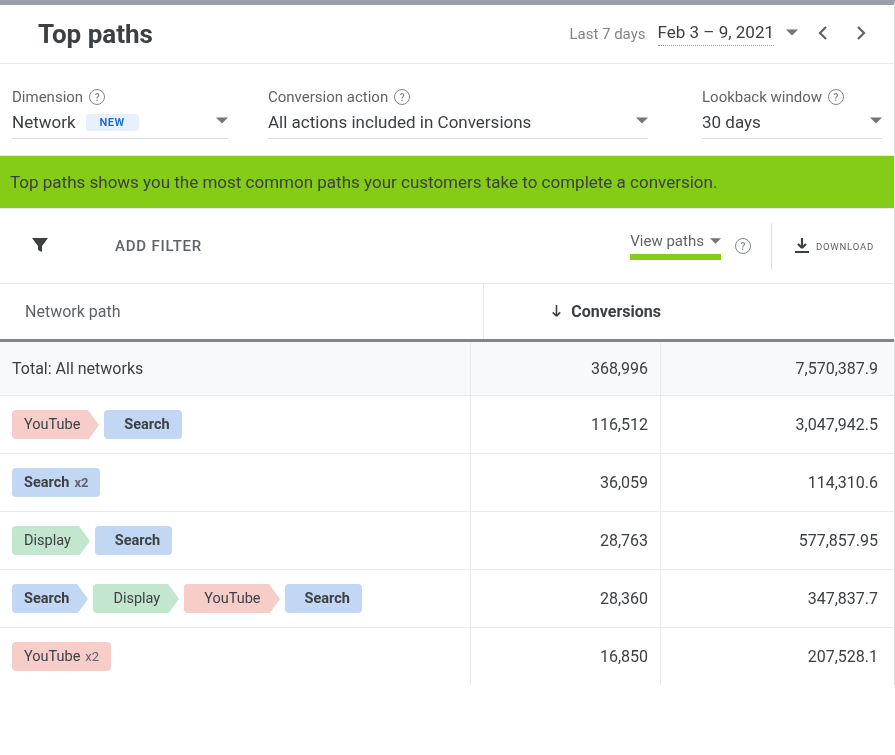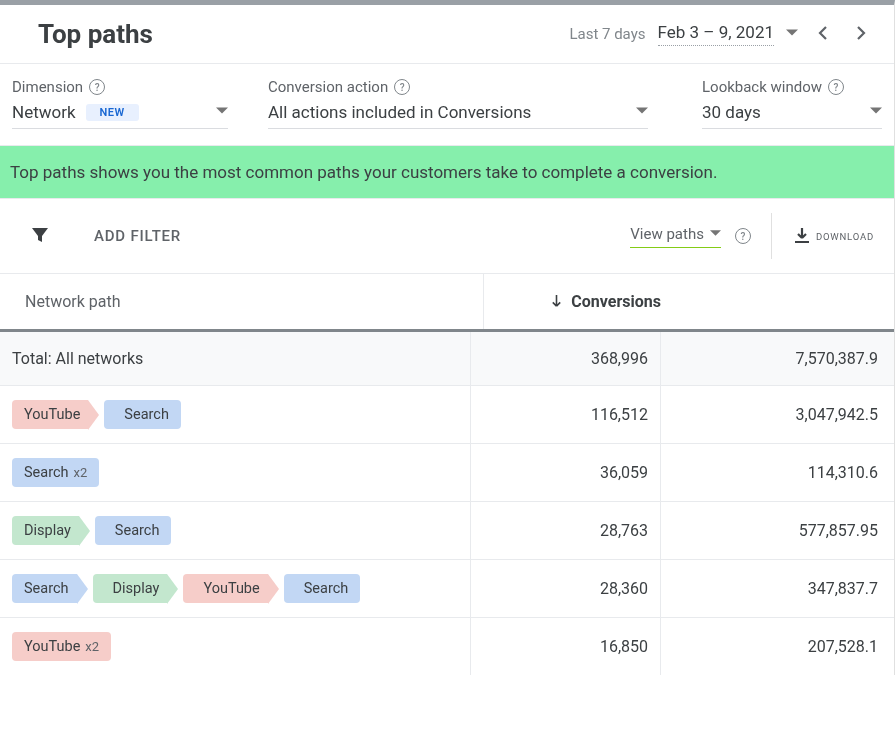--- a/index.html
+++ b/index.html
@@ -51,21 +51,21 @@
     padding: 6px;
     cursor: pointer;
   }
   
   .filters {
     display: flex;
     gap: 40px;
     padding: 14px 12px 16px 12px;
     border-bottom: 1px solid #e8eaed;
   }
-  .filter-group { display: flex; flex-direction: column; gap: 6px; }
+  .filter-group { display: flex; flex-direction: column; gap: 6px; margin-top: 10px; }
   .filter-label { display: flex; align-items: center; gap: 6px; color: #5f6368; font-size: 15px; }
   .filter-value-row {
     display: flex; align-items: center; gap: 10px;
     border-bottom: 1px solid #dadce0; padding-bottom: 6px;
   }
   .filter-value { font-size: 17px; color: #3c4043; }
   .new-badge {
     background: #e8f0fe; color: #1967d2; font-size: 11px;
     font-weight: 600; padding: 2px 14px; border-radius: 3px;
     letter-spacing: 0.5px;
@@ -74,42 +74,43 @@
     width: 16px; height: 16px; border: 1.5px solid #80868b;
     border-radius: 50%; display: inline-flex; align-items: center;
     justify-content: center; font-size: 10px; color: #80868b;
     font-weight: 500;
   }
   .fg-dimension { width: 216px; }
   .fg-conversion { width: 380px; }
   .fg-lookback { width: 180px; margin-left: auto; }
   
   .description {
-    background: #86efac;
+    background: #84cc16;
     padding: 16px 10px;
     font-size: 17px;
     color: #3c4043;
     border-bottom: 1px solid #e8eaed;
   }
   
   .toolbar {
     display: flex; align-items: center;
     padding: 14px 20px 14px 30px;
     border-bottom: 1px solid #e8eaed;
+    gap: 21px;
   }
   .filter-icon { color: #5f6368; margin-right: 44px; }
   .add-filter {
     color: #5f6368; font-weight: 500; font-size: 15px;
     letter-spacing: 0.8px;
   }
   .toolbar-right { margin-left: auto; display: flex; align-items: center; gap: 14px; }
   .view-paths {
     display: flex; align-items: center; gap: 6px;
     color: #5f6368; font-size: 15px;
-    border-bottom: 1px solid #84cc16; padding-bottom: 4px;
+    border-bottom: 6px solid #84cc16; padding-bottom: 4px;
   }
   .vdiv { width: 1px; height: 46px; background: #e0e0e0; margin: 0 6px; }
   .download-btn {
     display: flex; flex-direction: row; align-items: center;
     gap: 4px; color: #5f6368;
   }
   .download-label { font-size: 9.5px; letter-spacing: 0.8px; }
   
   .table { width: 100%; }
   .th-row {
@@ -165,21 +166,21 @@
     content: '';
     position: absolute;
     right: -11px; top: 0;
     width: 0; height: 0;
     border-top: 15px solid transparent;
     border-bottom: 15px solid transparent;
     border-left: 11px solid var(--chip-bg);
   }
   .chip.indent { padding-left: 20px; }
   .chip-youtube { --chip-bg: #f6cdc9; background: var(--chip-bg); }
-  .chip-search  { --chip-bg: #c2d7f4; background: var(--chip-bg); }
+  .chip-search  { --chip-bg: #c2d7f4; background: var(--chip-bg); font-weight: bold; }
   .chip-display { --chip-bg: #c3e7ce; background: var(--chip-bg); }
   .mult { color: #5f6368; font-size: 13px; }
   .tr-last { border-bottom: none; }
 </style>
 </head>
 <body>
 
 <div class="container">
 
   <div class="header">

